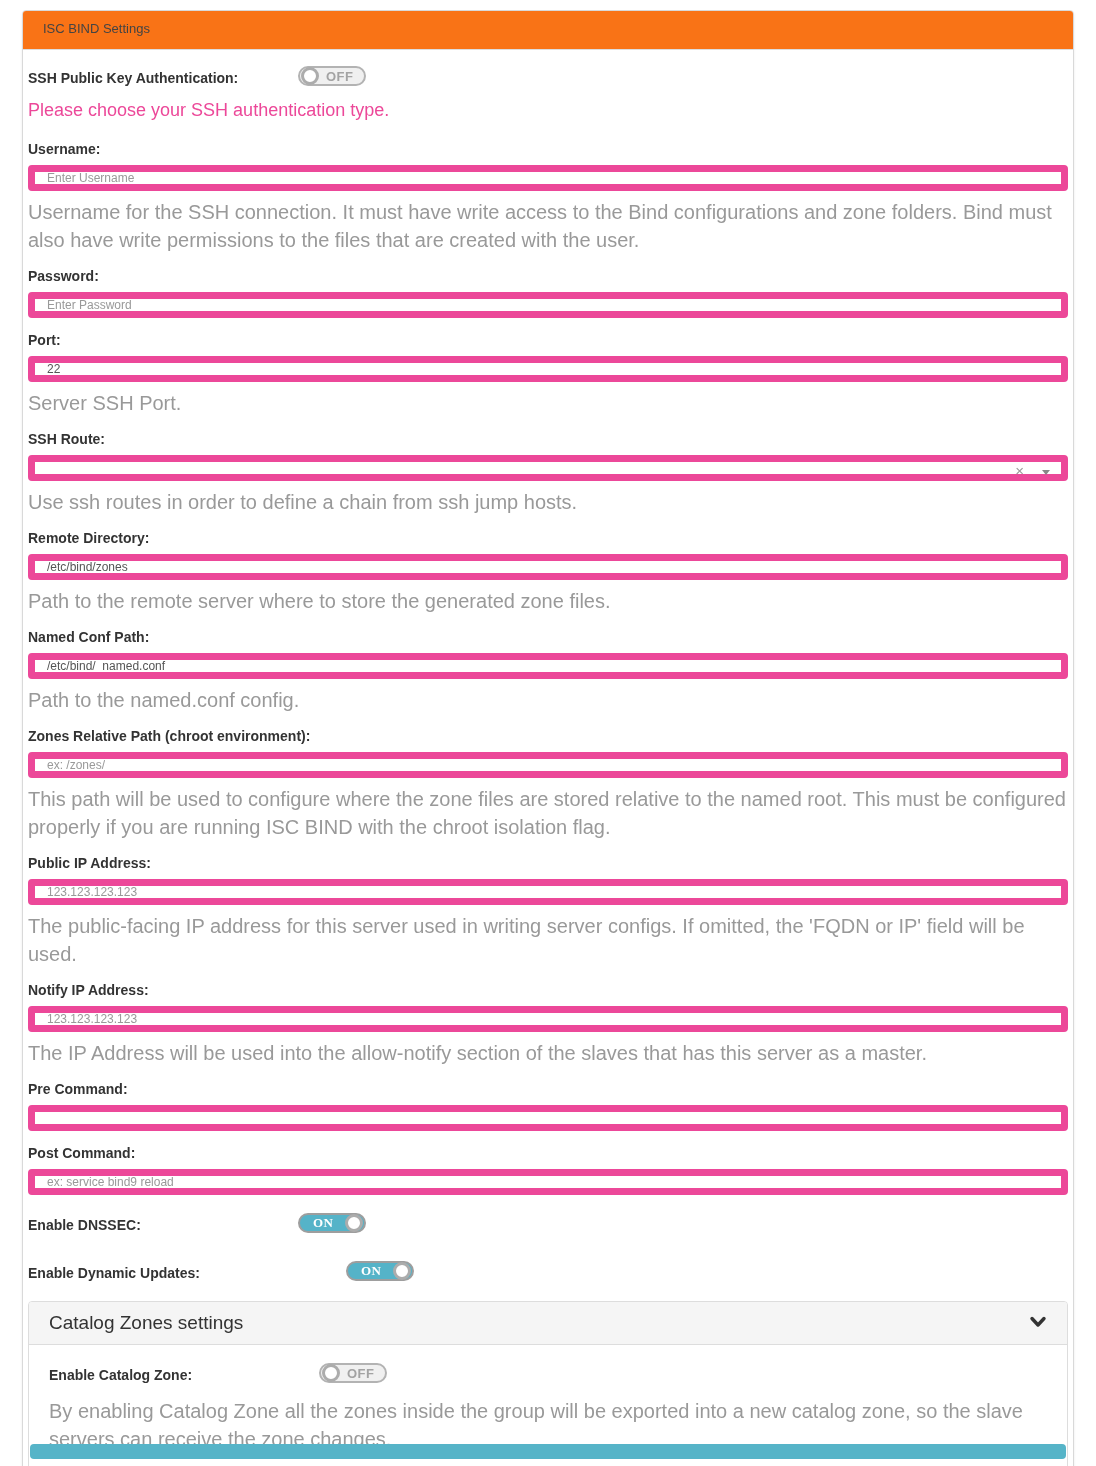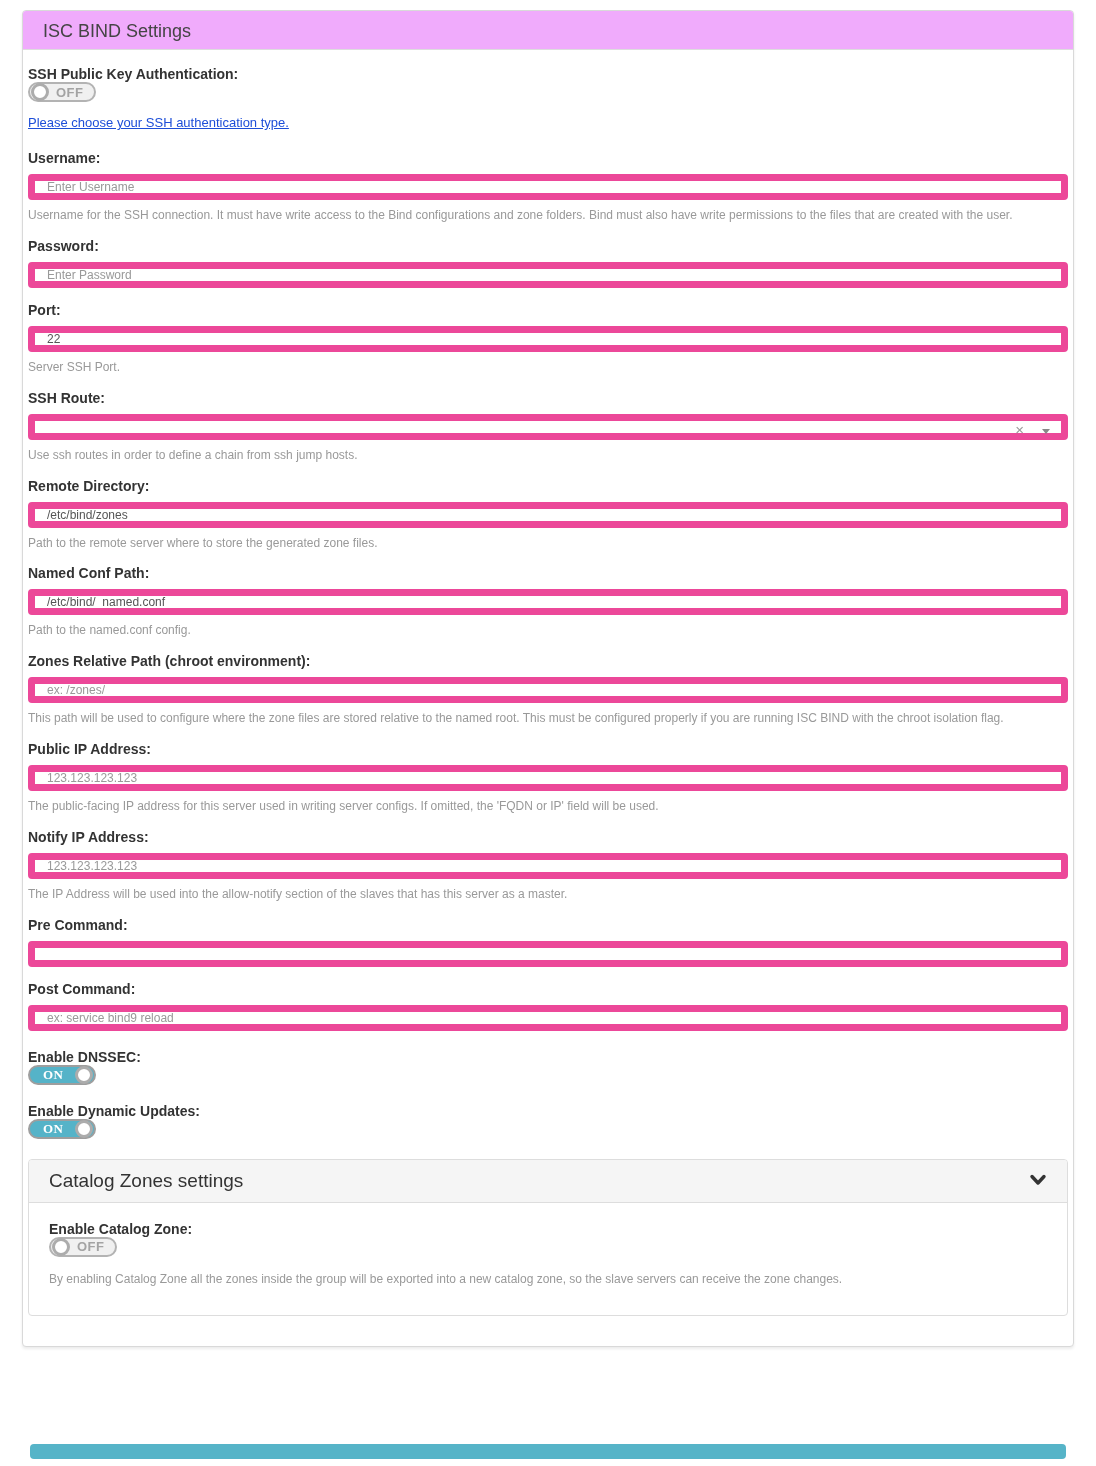--- a/index.html
+++ b/index.html
@@ -6,43 +6,43 @@
   html,body { background:#fff; font-family:"Liberation Sans", sans-serif; }
   .page { position:relative; width:1096px; height:1466px; overflow:hidden; }
 
   .panel {
     position:absolute; left:22px; top:10px; width:1052px;
     background:#fff; border:1px solid #d9d9d9; border-radius:4px;
     box-shadow:0 2px 3px rgba(0,0,0,0.08);
     padding-bottom:30px;
   }
   .panel-heading {
-    background:#f0abfc; border-bottom:1px solid #ddd;
+    background:#f97316; border-bottom:1px solid #ddd;
     border-radius:3px 3px 0 0;
-    padding:10px 20px; font-size:18px; color:#444; height:39px;
+    padding:10px 20px; font-size:13px; color:#444; height:39px;
   }
   .panel-body { padding:16px 5px 0 5px; }
 
   .form-group { margin-bottom:14px; }
   .ctl-label {
     display:block; font-size:14px; font-weight:bold; color:#333;
     margin-bottom:8px;
   }
   .form-control {
     display:block; width:100%; height:19px;
     padding:6px 12px; font-size:12px; color:#555;
     background:#fff; border:7px solid #ec4899; border-radius:4px;
     outline:none; font-family:"Liberation Sans", sans-serif;
   }
   .form-control::placeholder { color:#999; opacity:1; }
-  .help-block { color:#999; font-size:12px; line-height:1.4; margin-top:7px; }
-  .help-solo { color:#1d4ed8; font-size:13px; line-height:1.4; margin:2px 0 18px 0;text-decoration:underline; }
+  .help-block { color:#999; font-size:20px; line-height:1.4; margin-top:7px; }
+  .help-solo { color:#ec4899; font-size:18px; line-height:1.4; margin:2px 0 18px 0; }
 
   
-  .row-toggle { display:flex; align-items:flex-start; margin-bottom:12px;flex-direction:column; }
+  .row-toggle { display:flex; align-items:flex-end; margin-bottom:12px; }
   .row-toggle .ctl-label { width:270px; margin-bottom:0; }
   .toggle {
     width:68px; height:20px; border-radius:15px;
     border:2px solid #b3b3b3; display:flex; align-items:center;
     cursor:pointer; user-select:none;
   }
   .toggle .knob {
     width:18px; height:18px; border-radius:50%;
     background:#fff; border:3px solid #acacac; flex:0 0 auto;
   }
@@ -172,21 +172,21 @@
       </div>
 
       <div class="row-toggle" style="margin-top:18px;">
         <label class="ctl-label">Enable DNSSEC:</label>
         <div class="toggle on">
           <span class="tlabel">ON</span>
           <span class="knob"></span>
         </div>
       </div>
 
-      <div class="row-toggle" style="margin-top:18px;">
+      <div class="row-toggle" style="margin-top:28px;gap:48px;">
         <label class="ctl-label">Enable Dynamic Updates:</label>
         <div class="toggle on">
           <span class="tlabel">ON</span>
           <span class="knob"></span>
         </div>
       </div>
 
       <div class="card">
         <div class="card-heading">
           <span>Catalog Zones settings</span>

